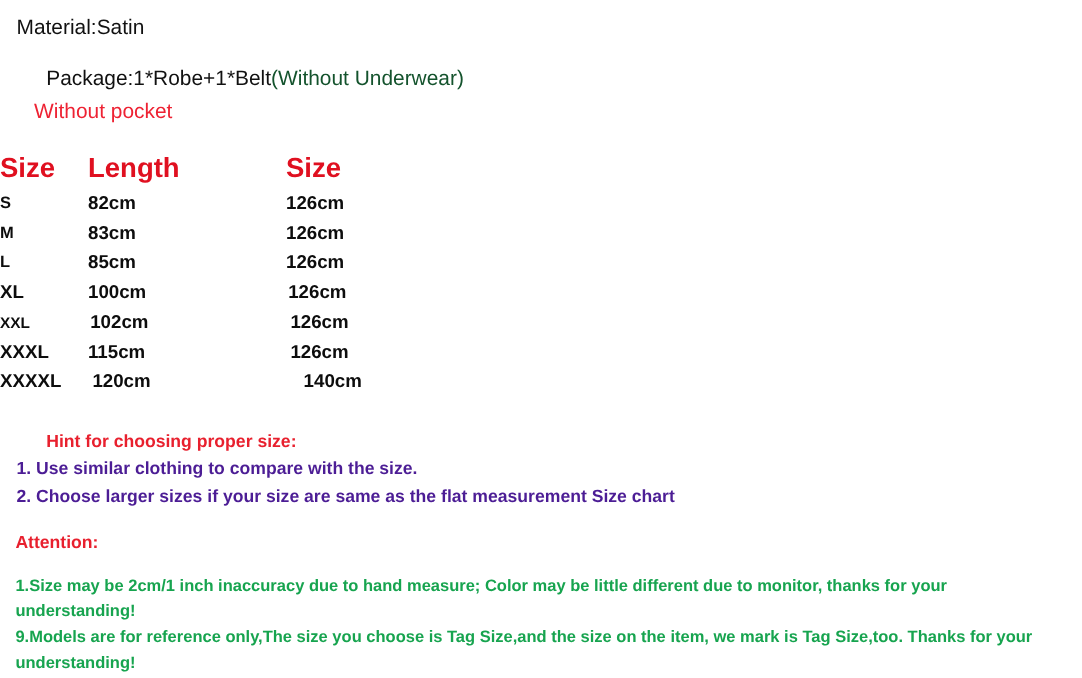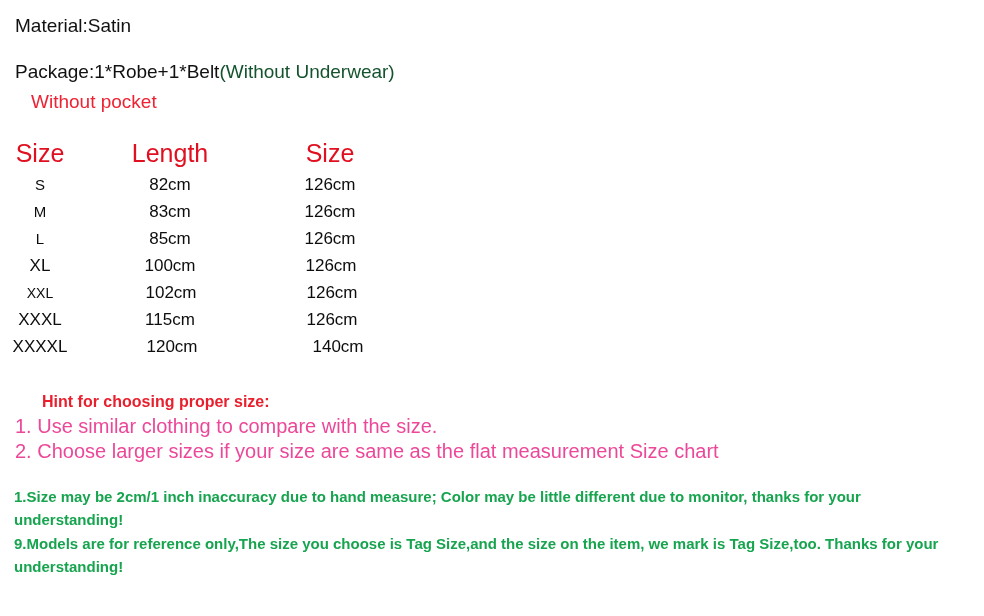--- a/index.html
+++ b/index.html
@@ -37,21 +37,21 @@
     color: #111111;
     white-space: nowrap;
   }
   .spacer-1 { height: 18px; }
 
   .line-package {
     font-size: 19px;
     line-height: 28px;
     white-space: nowrap;
   }
-  .pkg-black { color: #111111; }
+  .pkg-black { color: #111111; margin-left: 27px; }
   .pkg-red   { color: #14532d; }
 
   .line-pocket {
     font-size: 19px;
     line-height: 28px;
     color: #ee2233;
     white-space: nowrap;
     margin-top: 2px;
     margin-left: 16px;
   }
@@ -60,22 +60,22 @@
   .size-table {
     position: absolute;
     left: 0px;
     top: 136px;
     width: 400px;
     border-collapse: collapse;
   }
   .size-table th,
   .size-table td {
     padding: 0;
-    font-weight: normal;
-    text-align: center;
+    font-weight: bold;
+    text-align: left;
     white-space: nowrap;
   }
   .size-table th {
     color: #e01020;
     font-size: 25px;
     height: 35px;
     vertical-align: middle;
   }
   .size-table td {
     color: #0d0d0d;
@@ -111,23 +111,23 @@
   }
   .hint-title {
     color: #e8202e;
     font-size: 16px;
     font-weight: bold;
     line-height: 25px;
     margin-left: 27px;
     white-space: nowrap;
   }
   .hint-item {
-    color: #ec4899;
-    font-size: 20px;
-    font-weight: normal;
+    color: #4c1d95;
+    font-size: 16px;
+    font-weight: bold;
     line-height: 25px;
     white-space: nowrap;
   }
 
   
   .attention-block {
     position: absolute;
     left: 14px;
     top: 482px;
     width: 950px;
@@ -138,21 +138,21 @@
     font-weight: bold;
     line-height: 24px;
   }
   .attention-item {
     color: #17a44f;
     font-size: 15px;
     font-weight: bold;
     line-height: 23px;
     width: 925px;
   }
-  .attention-item.first { margin-top: 3px; }
+  .attention-item.first { margin-top: 15px; }
   .attention-item.second { margin-top: 1px; }
 </style>
 </head>
 <body>
 
 <div class="page">
 
   <div class="intro">
     <div class="line-material">Material:Satin</div>
 
@@ -212,17 +212,18 @@
     </tbody>
   </table>
 
   <div class="hint-block">
     <div class="hint-title">Hint for choosing proper size:</div>
     <div class="hint-item">1. Use similar clothing to compare with the size.</div>
     <div class="hint-item">2. Choose larger sizes if your size are same as the flat measurement Size chart</div>
   </div>
 
   <div class="attention-block">
+    <div class="attention-title">Attention:</div>
     <div class="attention-item first">1.Size may be 2cm/1 inch inaccuracy due to hand measure; Color may be little different   due to monitor, thanks for your understanding!</div>
     <div class="attention-item second">9.Models are for reference only,The size you choose is Tag Size,and the size on the item,  we mark is Tag Size,too. Thanks for your understanding!</div>
   </div>
 
 </div>
 
 </body></html>

